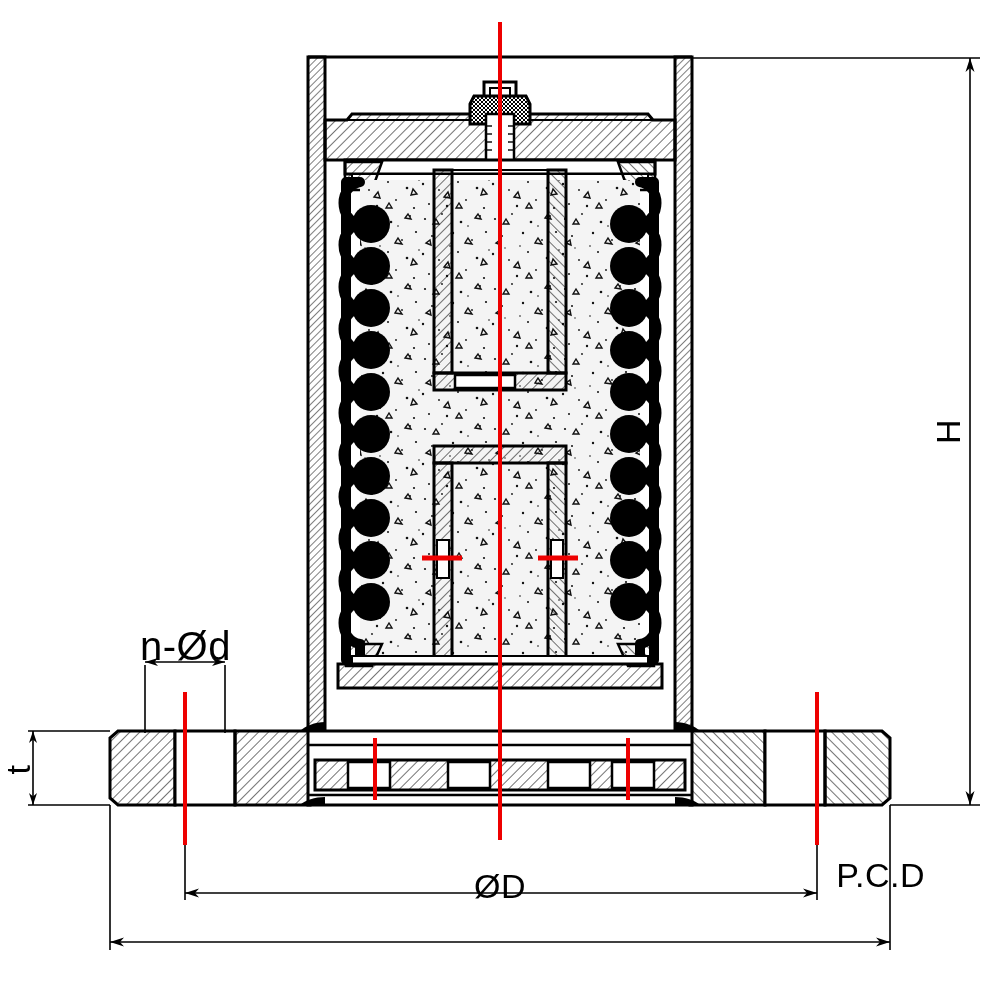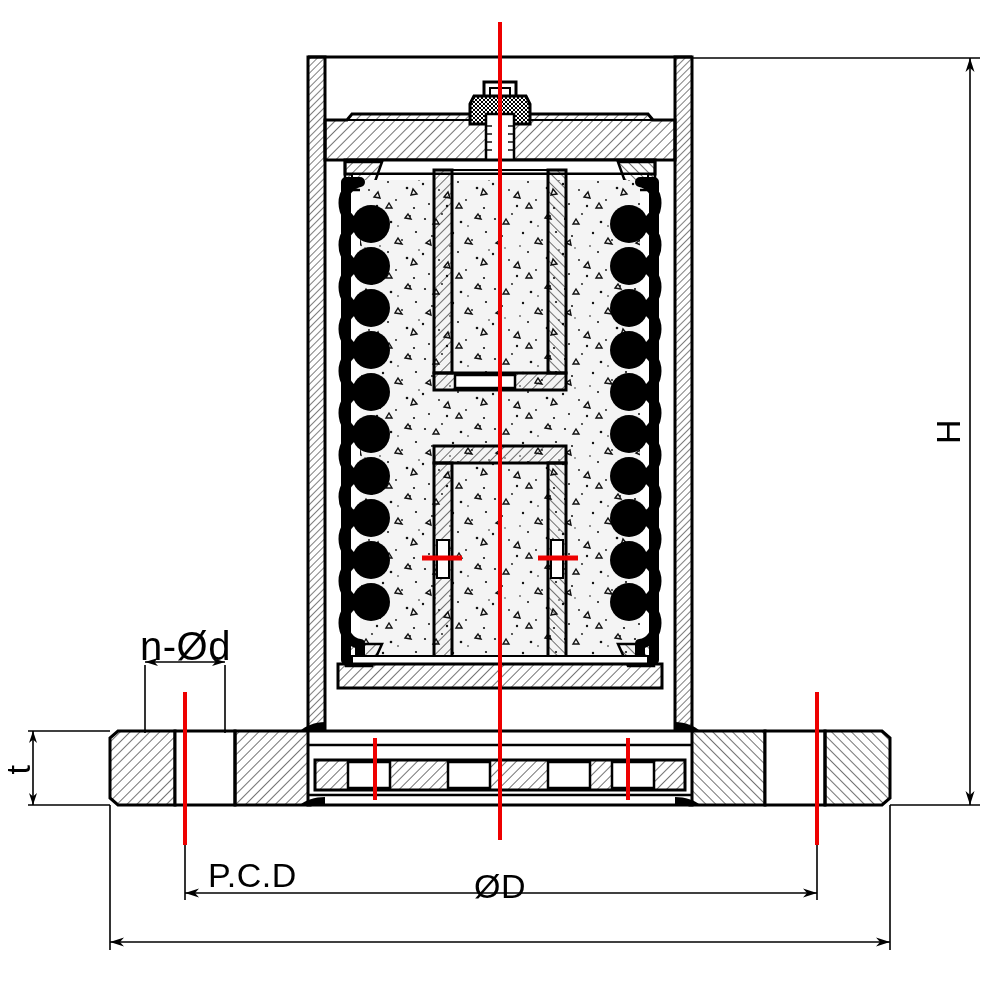--- a/index.html
+++ b/index.html
@@ -344,17 +344,17 @@
       <line x1="538" y1="558" x2="578" y2="558" stroke-width="5"></line>
     </g>
   </svg>
 
   <div class="dimlabel" id="label-H" style="left:918px; top:412px; width:60px; text-align:center;">H</div>
 
   <div class="dimlabel" id="label-t" style="left:-12px; top:750px; width:60px; text-align:center;">t</div>
 
   <div class="dimlabel" id="label-nod" style="left:140px; top:624px;">n-Ød</div>
 
-  <div class="dimlabel" id="label-pcd" style="left:185px; top:856px; width:740px; text-align:left;padding-left:23px;">P.C.D</div>
+  <div class="dimlabel" id="label-pcd" style="left:185px; top:856px; width:740px; text-align:right;">P.C.D</div>
 
   <div class="dimlabel" id="label-od" style="left:110px; top:867px; width:780px; text-align:center;">ØD</div>
 
 </div>
 
 </body></html>

